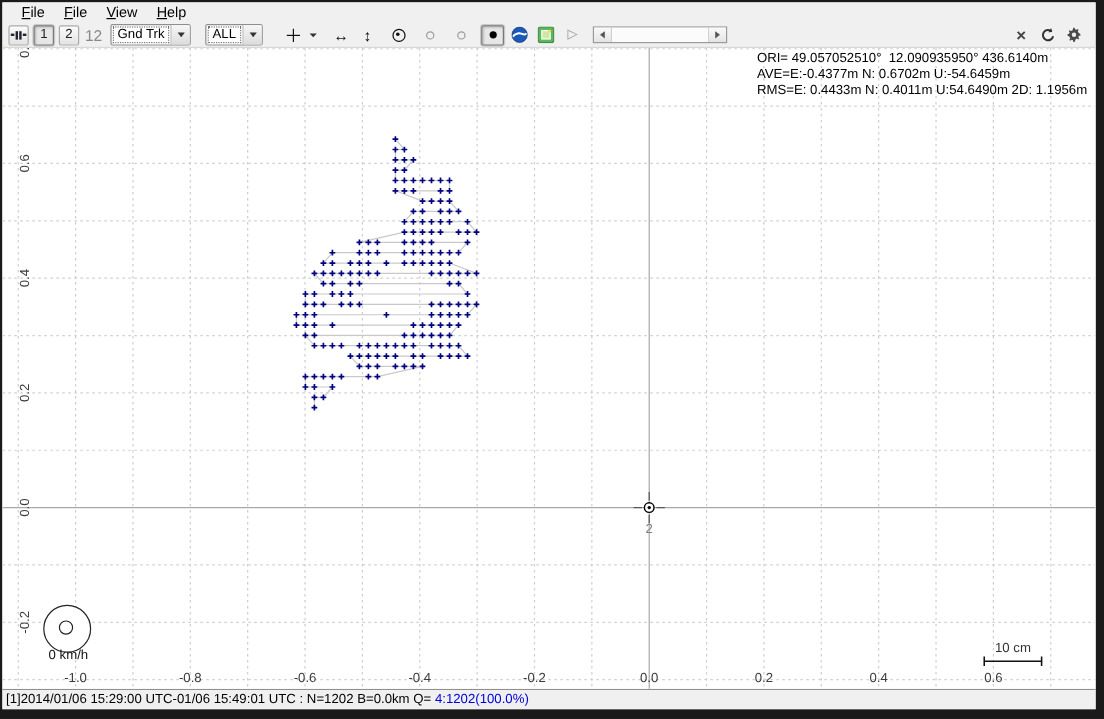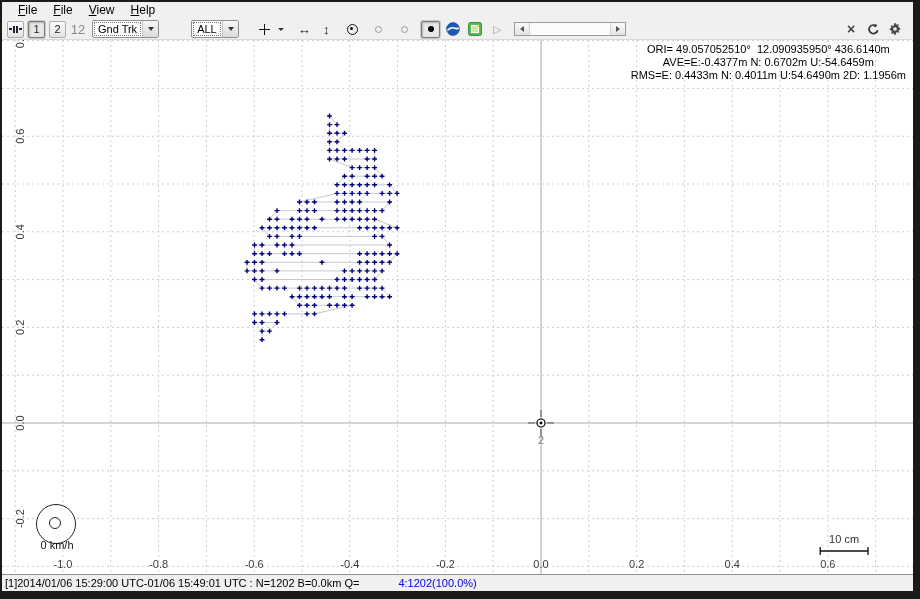--- a/index.html
+++ b/index.html
@@ -39,25 +39,25 @@
   .tb-scroll .sb { width:14px; background:linear-gradient(#fafafa,#e4e4e4); border:0; display:flex; align-items:center; justify-content:center; cursor:pointer; }
   .tb-scroll .track { flex:1; background:#fbfbfb; border-left:1px solid #d0d0d0; border-right:1px solid #d0d0d0; }
   .tri-l { width:0; height:0; border-top:3.5px solid transparent; border-bottom:3.5px solid transparent; border-right:4px solid #555; }
   .tri-r { width:0; height:0; border-top:3.5px solid transparent; border-bottom:3.5px solid transparent; border-left:4px solid #555; }
   .spacer { flex:1; }
   .xmark { font-size:14px; font-weight:bold; color:#444; line-height:1; }
 
   
   .plot { position:relative; flex:1; background:#ffffff; overflow:hidden; }
   .plot svg { position:absolute; left:0; top:0; }
-  .stats { position:absolute; top:3px; right:7px; text-align:center; font-size:11px; line-height:13px; color:#000; white-space:pre; }
+  .stats { position:absolute; top:3px; right:7px; text-align:left; font-size:11px; line-height:13px; color:#000; white-space:pre; }
 
   
   .statusbar { height:17px; background:#f0f0f0; border-top:1px solid #8f8f8f; display:flex; align-items:center; padding:0 3px; }
-  .statusbar .field { flex:1; height:14px; display:flex; align-items:center; font-size:11px; white-space:pre; color:#000;gap:36px; }
+  .statusbar .field { flex:1; height:14px; display:flex; align-items:center; font-size:11px; white-space:pre; color:#000; }
   .statusbar .q { color:#0000dd; }
 </style>
 </head>
 <body>
 
 <div class="window">
 
   <div class="menubar">
     <div class="menu-item">File</div>
     <div class="menu-item">File</div>
@@ -76,21 +76,21 @@
     </div>
     <div class="tb-btn pressed">1</div>
     <div class="tb-btn">2</div>
     <div class="tb-flat">12</div>
     <div class="combo" style="margin-left:2px">
       <span class="lbl">Gnd Trk</span>
       <span class="arw">
           <span class="tri-dn"></span>
         </span>
     </div>
-    <div class="combo" style="margin-left:28px;min-width:48px">
+    <div class="combo" style="margin-left:8px;min-width:48px">
       <span class="lbl" style="flex:1">ALL</span>
       <span class="arw">
           <span class="tri-dn"></span>
         </span>
     </div>
 
     <div class="icw" style="margin-left:12px">
         <span class="cross"></span>
       </div>
     <div class="icw" style="width:8px">

